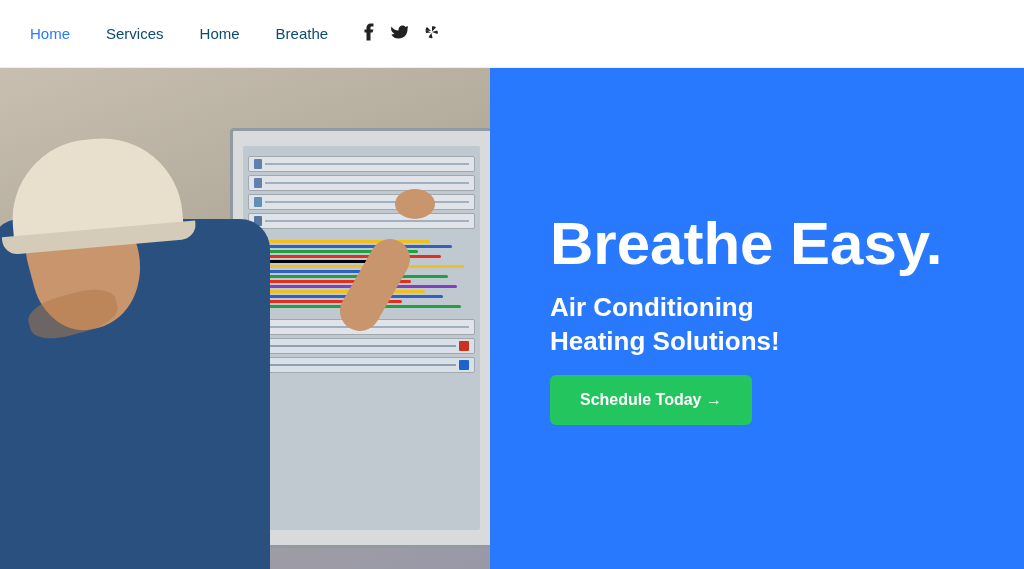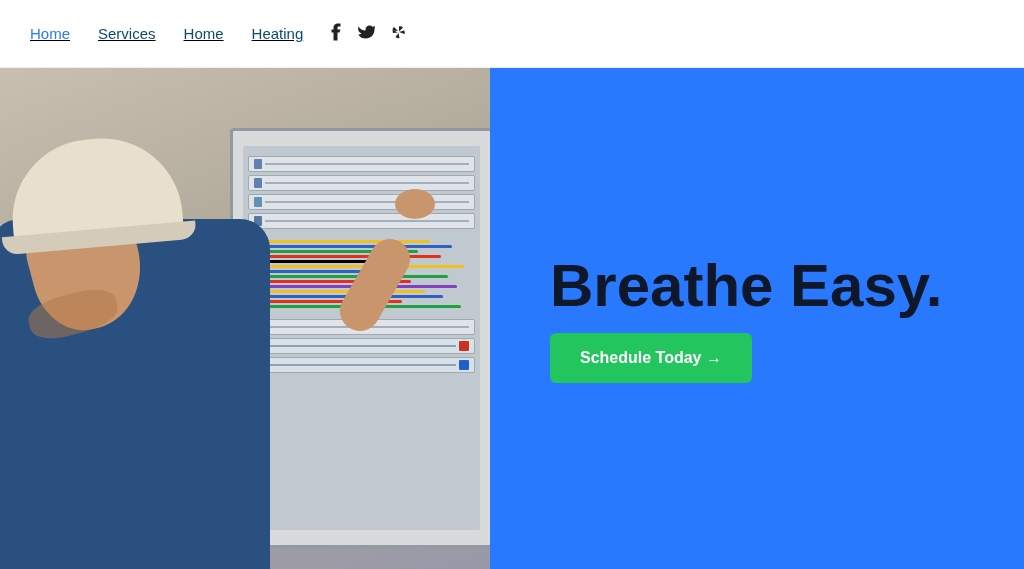--- a/index.html
+++ b/index.html
@@ -41,22 +41,21 @@
       left: 50%;
       transform: translateX(-50%);
       width: 3px;
       height: 10px;
       background: #2979ff;
       border-radius: 2px;
     }
     .nav {
       display: flex;
       align-items: center;
-      gap: 28px;
-      text-decoration: underline;
+      gap: 36px;
     }
     .nav-link {
       text-decoration: none;
       font-size: 15px;
       color: #0c4a6e;
       font-weight: 500;
     }
     .nav-link.active {
       color: #2979ff;
     }
@@ -91,21 +90,21 @@
       flex: 1;
       background: #2979ff;
       display: flex;
       flex-direction: column;
       justify-content: center;
       padding: 50px 60px;
     }
     .hero-headline {
       font-size: 60px;
       font-weight: 900;
-      color: #0f172a;
+      color: #ffffff;
       line-height: 1.05;
       margin-bottom: 16px;
     }
     .hero-subheadline {
       font-size: 26px;
       font-weight: 700;
       color: #fff;
       line-height: 1.3;
       margin-bottom: 16px;
     }
@@ -134,21 +133,21 @@
   </style>
 </head>
 <body>
 
 <header class="header">
 
   <nav class="nav">
     <a class="nav-link active" href="#">Home</a>
     <a class="nav-link" href="#">Services</a>
     <a class="nav-link" href="#">Home</a>
-    <a class="nav-link" href="#">Heating</a>
+    <a class="nav-link" href="#">Breathe</a>
 
     <div class="social-icons">
       <span class="social-icon">
         <svg width="10" height="18" viewBox="0 0 10 18" fill="none" xmlns="http://www.w3.org/2000/svg">
           <path d="M6.5 6.5V4.5C6.5 3.7 7.1 3.5 7.5 3.5H9.5V0.5H6.5C4.3 0.5 2.5 2.3 2.5 4.5V6.5H0.5V9.5H2.5V17.5H6.5V9.5H8.5L9.5 6.5H6.5Z" fill="#222"></path>
         </svg>
       </span>
       <span class="social-icon">
         <svg width="18" height="16" viewBox="0 0 18 16" fill="none" xmlns="http://www.w3.org/2000/svg">
           <path d="M17.5 2C16.9 2.4 16.2 2.7 15.5 2.9C14.7 2 13.6 1.5 12.5 1.5C10.3 1.5 8.5 3.3 8.5 5.5V6.5C5.5 6.5 3 5 1.5 2.5C1.5 2.5 -0.5 7.5 4.5 9.5C3.5 10.2 2.5 10.5 1.5 10.5C1.5 10.5 3 14.5 8.5 14.5C14 14.5 17.5 10.5 17.5 5.5V4.5C18 4 18 3 17.5 2Z" fill="#222"></path>
@@ -238,15 +237,19 @@
       </div>
 
       <div style="position:absolute;bottom:290px;right:50px;width:100px;height:40px;background:#c8956c;border-radius:20px;transform:rotate(-60deg) translateX(-30px);"></div>
 
       <div style="position:absolute;bottom:350px;right:55px;width:40px;height:30px;background:#c8956c;border-radius:50%;"></div>
     </div>
   </div>
 
   <div class="hero-content">
     <h1 class="hero-headline">Breathe Easy.</h1>
+    <h2 class="hero-subheadline">
+      <span style="white-space:pre-line;">Air Conditioning
+Heating Solutions!</span>
+    </h2>
     <button class="cta-button">Schedule Today →</button>
   </div>
 </section>
 
 </body></html>

